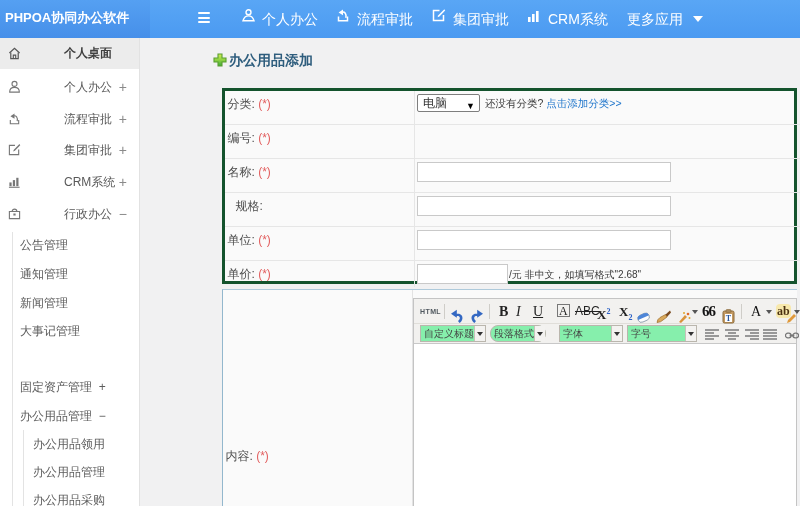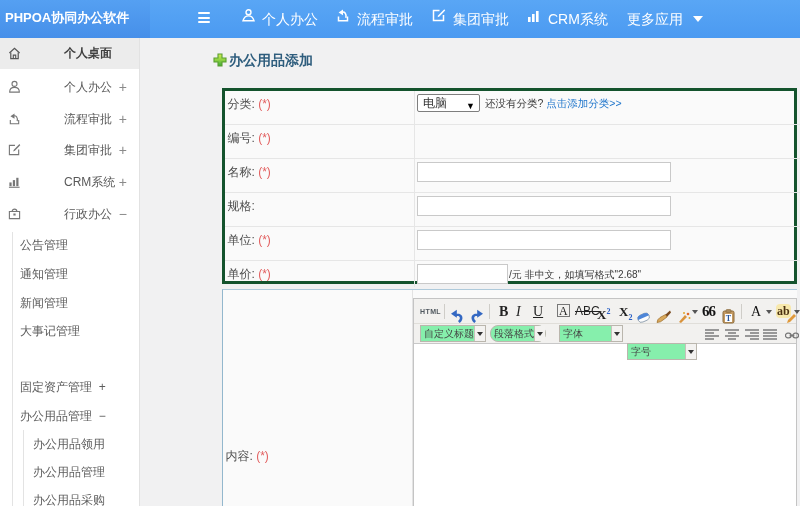--- a/index.html
+++ b/index.html
@@ -201,21 +201,21 @@
     <div class="rline" style="top:33px;"></div>
     <div class="rline" style="top:67px;"></div>
     <div class="rline" style="top:101px;"></div>
     <div class="rline" style="top:135px;"></div>
     <div class="rline" style="top:169px;"></div>
     <div id="vsep"></div>
 
     <div class="lbl" style="top:5px;">分类: <em>(*)</em></div>
     <div class="lbl" style="top:39px;">编号: <em>(*)</em></div>
     <div class="lbl" style="top:73px;">名称: <em>(*)</em></div>
-    <div class="lbl" style="top:107px;">规格:</div>
+    <div class="lbl" style="top:107px;margin-left:8px;">规格:</div>
     <div class="lbl" style="top:141px;">单位: <em>(*)</em></div>
     <div class="lbl" style="top:175px;">单价: <em>(*)</em></div>
 
     <div class="inp" style="left:192px; top:3px; width:63px; height:18px; border-color:#7e7e7e; border-radius:2px; font-size:12px; line-height:16px;">电脑<span style="position:absolute; right:4px; top:3px; font-size:9px; color:#000;">▼</span></div>
     <div class="note" style="left:260px; top:6px;">还没有分类?<span style="color:#2277cc; margin-left:3px;">点击添加分类&gt;&gt;</span></div>
 
 
     <div class="inp" style="left:192px; top:71px; width:254px; height:20px;"></div>
 
     <div class="inp" style="left:192px; top:105px; width:254px; height:20px;"></div>
@@ -279,21 +279,21 @@
         <div class="ti serif" style="left:362px; font-size:12px; font-weight:bold; color:#4a3010;"><span style="background:#f7e8ac; border-radius:4px; padding:0 1px;">ab</span></div>
         <svg class="ti" style="left:372px; top:7px;" width="10" height="11" viewBox="0 0 10 11">
             <path d="M8 1 L10 3 L4 9 L1 10 L2 7 Z" fill="#e09a3c"></path>
           </svg>
         <div class="tcaret" style="left:380px;"></div>
       </div>
       <div id="tb2">
         <div class="dd" style="left:6px; width:66px;">自定义标题<span class="ar"></span></div>
         <div class="dd" style="left:76px; width:56px;border-radius:8px;">段落格式<span class="ar"></span></div>
         <div class="dd" style="left:145px; width:64px;">字体<span class="ar"></span></div>
-        <div class="dd" style="left:213px; width:70px;margin-top:18px;">字号<span class="ar"></span></div>
+        <div class="dd" style="left:213px; width:70px;">字号<span class="ar"></span></div>
         <div class="alg" style="left:291px;">
             <i style="top:0;width:14px;"></i>
             <i style="top:3px;width:9px;"></i>
             <i style="top:6px;width:14px;"></i>
             <i style="top:9px;width:9px;"></i>
           </div>
         <div class="alg" style="left:311px;">
             <i style="top:0;width:14px;"></i>
             <i style="top:3px;width:8px;left:3px;"></i>
             <i style="top:6px;width:14px;"></i>

